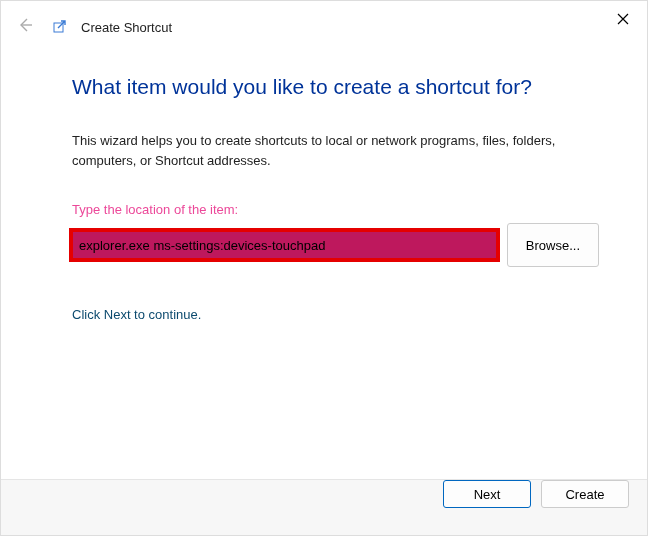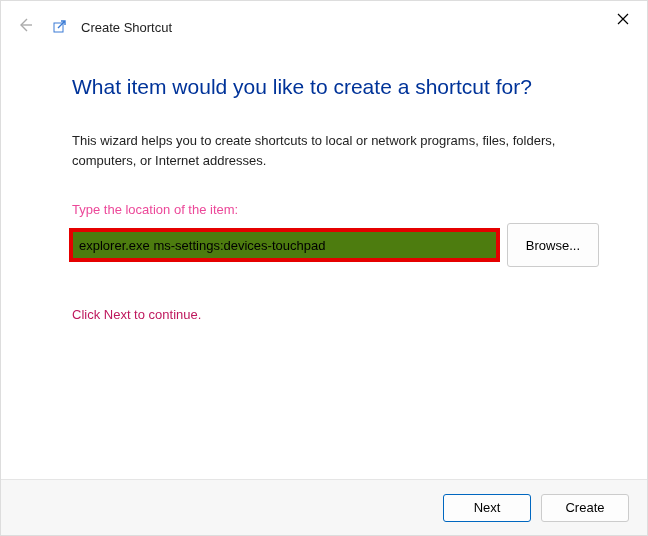--- a/index.html
+++ b/index.html
@@ -86,21 +86,21 @@
       flex: 1;
     }
     .location-input {
       width: 100%;
       height: 28px;
       border: 1px solid #bbb;
       font-size: 13px;
       padding: 2px 6px;
       font-family: inherit;
       outline: none;
-      background: #4d7c0f;
+      background: #be185d;
     }
     .red-highlight {
       position: absolute;
       top: -3px;
       left: -3px;
       right: -3px;
       bottom: -3px;
       border: 4px solid #e50000;
       pointer-events: none;
     }
@@ -109,32 +109,31 @@
       padding: 0 18px;
       font-size: 13px;
       font-family: inherit;
       background: #fdfdfd;
       border: 1px solid #ccc;
       border-radius: 3px;
       cursor: pointer;
     }
     .continue-text {
       font-size: 13px;
-      color: #be185d;
+      color: #0c4a6e;
     }
     .footer {
       position: absolute;
       bottom: 0;
       left: 0;
       right: 0;
       height: 56px;
       background: #f7f7f7;
       border-top: 1px solid #e5e5e5;
       display: flex;
-      align-items: center;
       justify-content: flex-end;
       padding: 0 18px;
       gap: 10px;
     }
     .footer button {
       width: 88px;
       height: 28px;
       font-size: 13px;
       font-family: inherit;
       background: #fdfdfd;
@@ -166,21 +165,21 @@
     <svg viewBox="0 0 14 14">
         <rect x="1" y="4" width="9" height="9" fill="#fff" stroke="#3a7bd5" stroke-width="1"></rect>
         <path d="M5 9 L12 2 M8 2 L12 2 L12 6" stroke="#3a7bd5" stroke-width="1.4" fill="none"></path>
       </svg>
   </div>
   <span class="title-txt">Create Shortcut</span>
 </div>
 
 <div class="content">
   <h1>What item would you like to create a shortcut for?</h1>
-  <p class="desc">This wizard helps you to create shortcuts to local or network programs, files, folders, computers, or Internet addresses.</p>
+  <p class="desc">This wizard helps you to create shortcuts to local or network programs, files, folders, computers, or Shortcut addresses.</p>
   <p class="label">Type the location of the item:</p>
   <div class="input-row">
     <div class="input-wrap">
       <input class="location-input" type="text" value="explorer.exe ms-settings:devices-touchpad" style="">
       <div class="red-highlight"></div>
     </div>
     <button class="browse-btn">Browse...</button>
   </div>
   <p class="continue-text">Click Next to continue.</p>
 </div>

